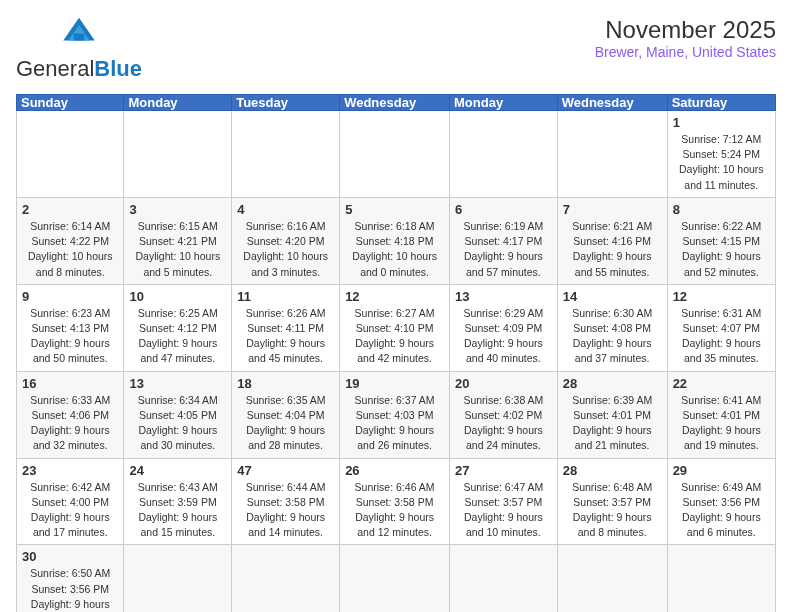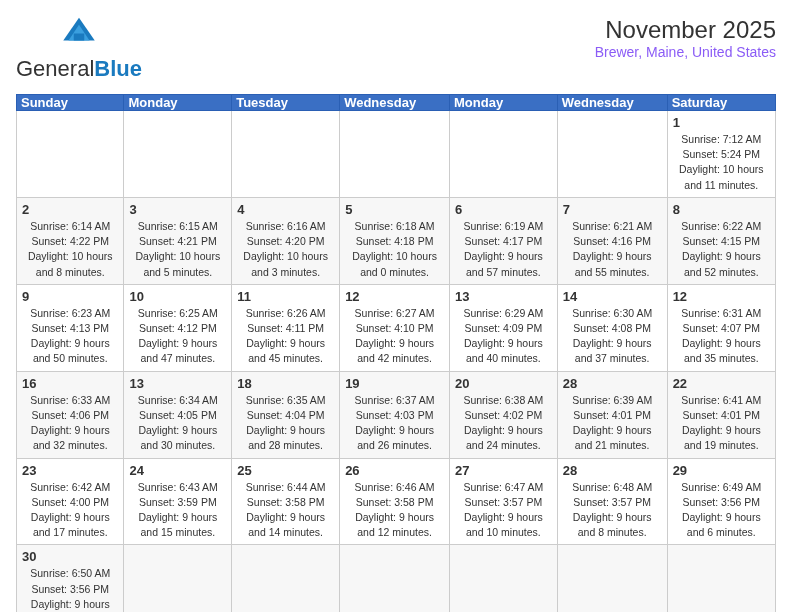--- a/index.html
+++ b/index.html
@@ -273,21 +273,21 @@
 Sunset: 4:00 PM
 Daylight: 9 hours and 17 minutes.</div>
         </td>
         <td>
           <span class="day-number">24</span>
           <div class="day-info">Sunrise: 6:43 AM
 Sunset: 3:59 PM
 Daylight: 9 hours and 15 minutes.</div>
         </td>
         <td>
-          <span class="day-number">25</span>
+          <span class="day-number">47</span>
           <div class="day-info">Sunrise: 6:44 AM
 Sunset: 3:58 PM
 Daylight: 9 hours and 14 minutes.</div>
         </td>
         <td>
           <span class="day-number">26</span>
           <div class="day-info">Sunrise: 6:46 AM
 Sunset: 3:58 PM
 Daylight: 9 hours and 12 minutes.</div>
         </td>

